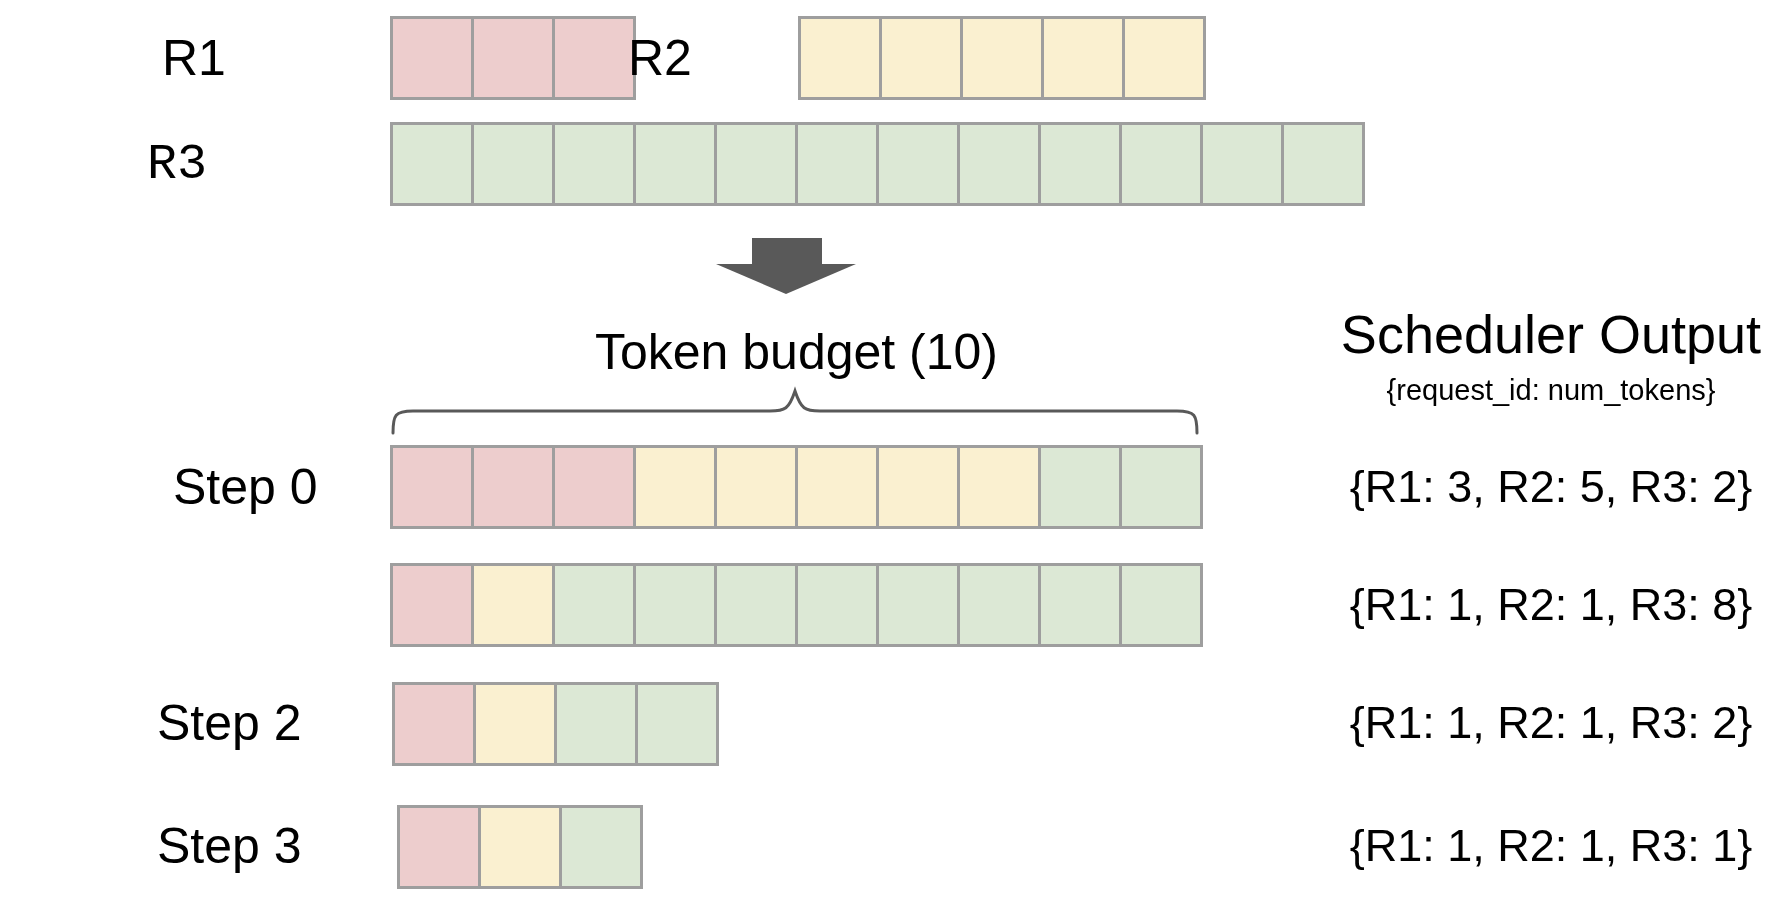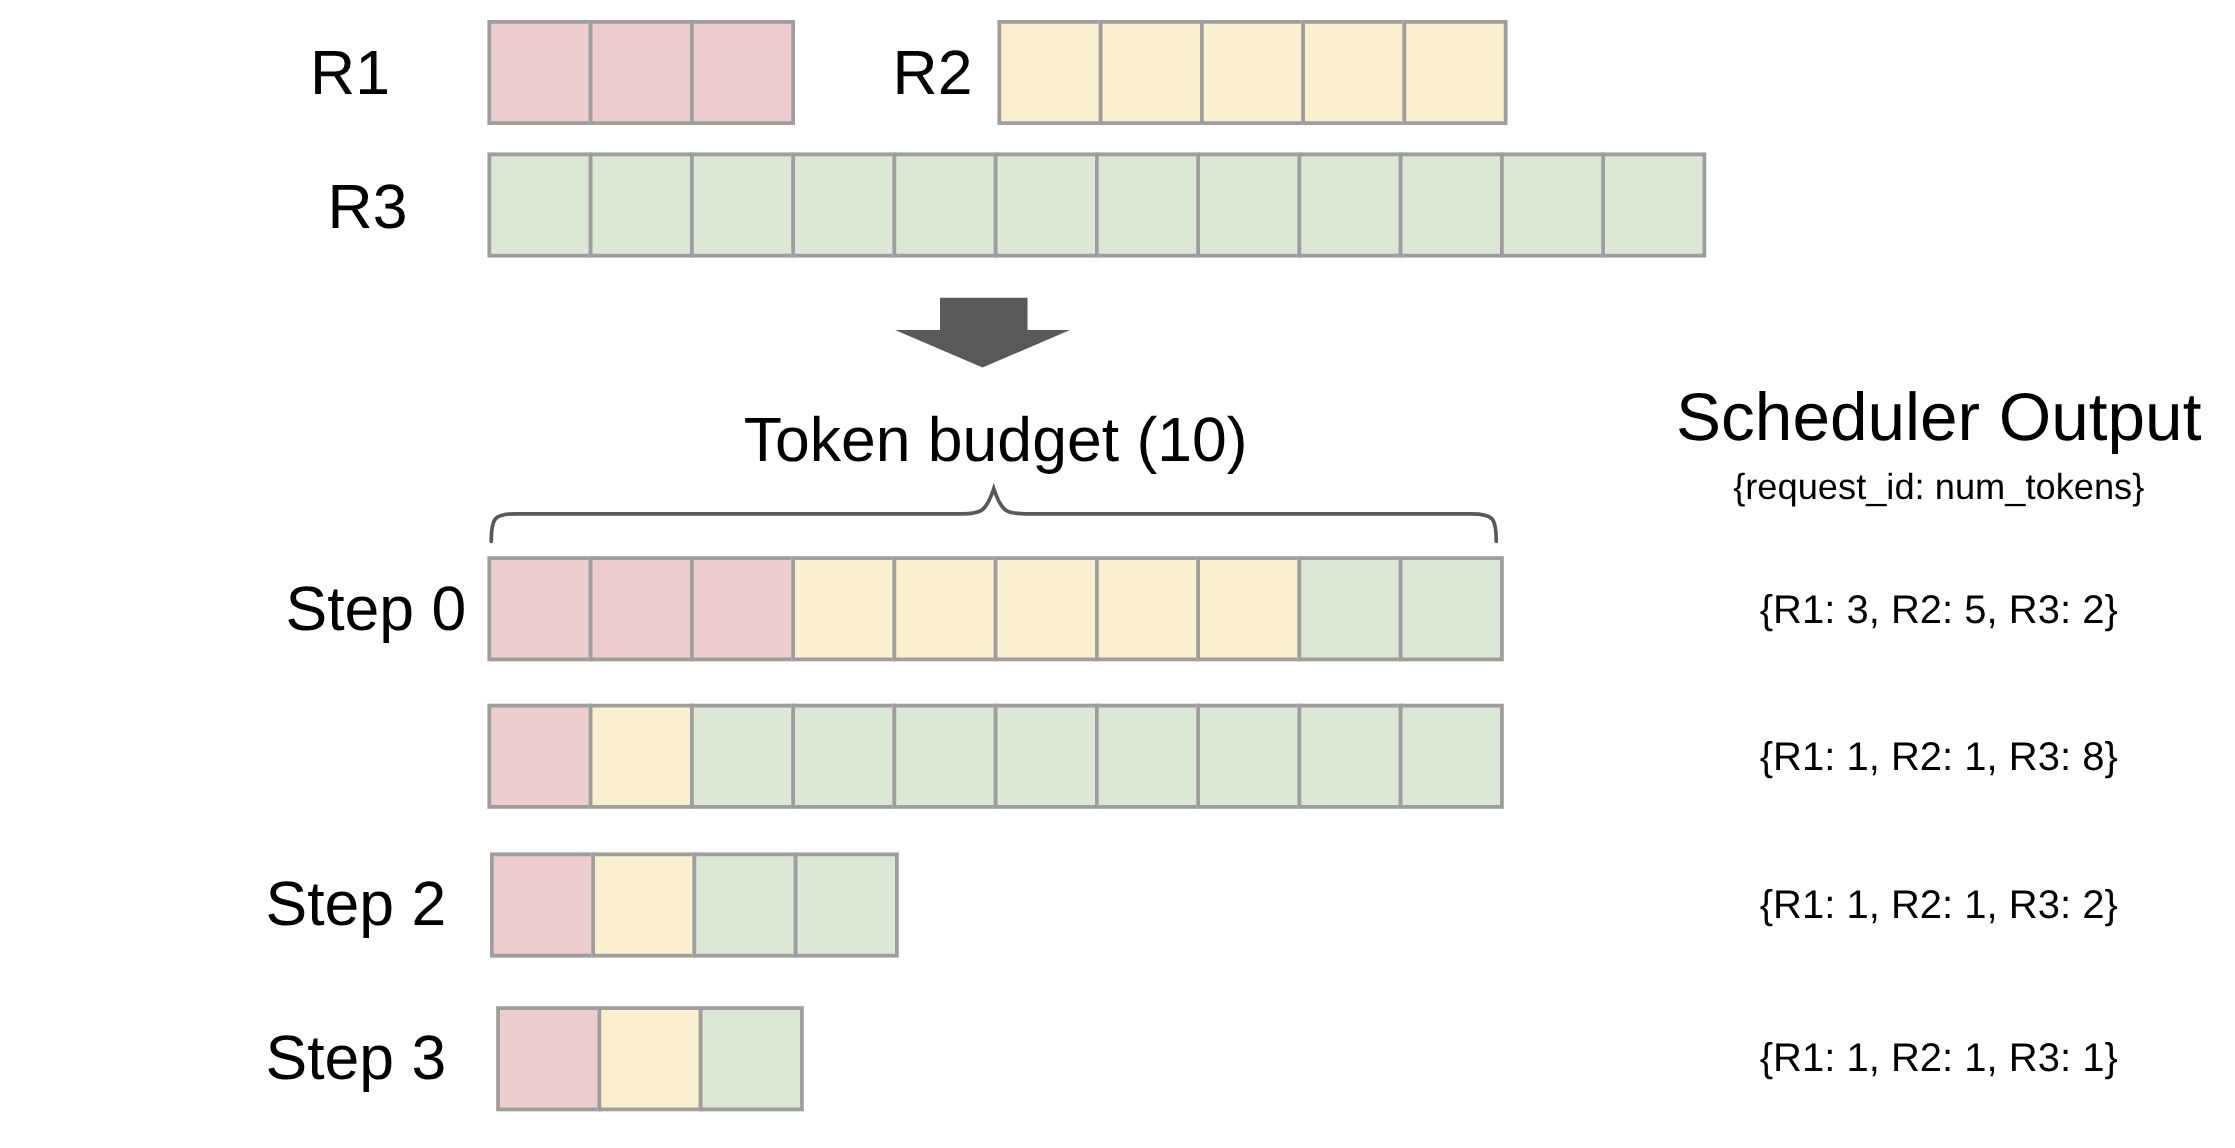--- a/index.html
+++ b/index.html
@@ -1,26 +1,26 @@
 <!DOCTYPE html>
 <html><head>
 <meta charset="utf-8">
 <style>
   html,body{margin:0;padding:0;background:#ffffff;}
   body{font-family:"Liberation Sans","DejaVu Sans",sans-serif;color:#000;}
   .canvas{position:relative;width:1788px;height:918px;overflow:hidden;background:#fff;}
   .lbl{position:absolute;font-size:50px;line-height:60px;white-space:nowrap;}
-  .lbl.right{text-align:right;}
+  .lbl.right{}
   .cellrow{position:absolute;display:flex;align-items:stretch;height:84px;}
   .cell{box-sizing:border-box;width:84px;height:84px;border:3px solid #9e9e9e;flex:0 0 auto;}
   .cell + .cell{margin-left:-3px;}
   .token-budget{position:absolute;left:390px;top:322px;width:813px;text-align:center;font-size:50px;line-height:60px;}
   .sched-title{position:absolute;left:1317px;top:302px;width:468px;text-align:center;font-size:54px;line-height:64px;}
   .sched-sub{position:absolute;left:1317px;top:368px;width:468px;text-align:center;font-size:29px;line-height:44px;}
-  .sched-out{position:absolute;left:1317px;width:468px;text-align:center;font-size:32px;line-height:60px;white-space:nowrap;}
+  .sched-out{position:absolute;left:1317px;width:468px;text-align:center;font-size:45px;line-height:60px;white-space:nowrap;}
   svg{position:absolute;display:block;}
 </style>
 </head>
 <body>
 
 <div class="canvas">
 
 
   <div class="lbl right" style="left:162px;top:28px;width:150px;">R1</div>
   <div class="cellrow" style="left:390px;top:16px;">
@@ -31,21 +31,21 @@
 
   <div class="lbl right" style="left:628px;top:28px;width:150px;">R2</div>
   <div class="cellrow" style="left:798px;top:16px;">
       <div class="cell" style="background: rgb(250, 240, 208); border-color: rgb(158, 158, 158);"></div>
       <div class="cell" style="background: rgb(250, 240, 208); border-color: rgb(158, 158, 158);"></div>
       <div class="cell" style="background: rgb(250, 240, 208); border-color: rgb(158, 158, 158);"></div>
       <div class="cell" style="background: rgb(250, 240, 208); border-color: rgb(158, 158, 158);"></div>
       <div class="cell" style="background: rgb(250, 240, 208); border-color: rgb(158, 158, 158);"></div>
     </div>
 
-  <div class="lbl right" style="left:176px;top:135px;width:150px;">R3</div>
+  <div class="lbl right" style="left:147px;top:135px;width:150px;font-family:Liberation Mono, monospace;">R3</div>
   <div class="cellrow" style="left:390px;top:122px;">
       <div class="cell" style="background: rgb(220, 232, 213); border-color: rgb(158, 158, 158);"></div>
       <div class="cell" style="background: rgb(220, 232, 213); border-color: rgb(158, 158, 158);"></div>
       <div class="cell" style="background: rgb(220, 232, 213); border-color: rgb(158, 158, 158);"></div>
       <div class="cell" style="background: rgb(220, 232, 213); border-color: rgb(158, 158, 158);"></div>
       <div class="cell" style="background: rgb(220, 232, 213); border-color: rgb(158, 158, 158);"></div>
       <div class="cell" style="background: rgb(220, 232, 213); border-color: rgb(158, 158, 158);"></div>
       <div class="cell" style="background: rgb(220, 232, 213); border-color: rgb(158, 158, 158);"></div>
       <div class="cell" style="background: rgb(220, 232, 213); border-color: rgb(158, 158, 158);"></div>
       <div class="cell" style="background: rgb(220, 232, 213); border-color: rgb(158, 158, 158);"></div>

